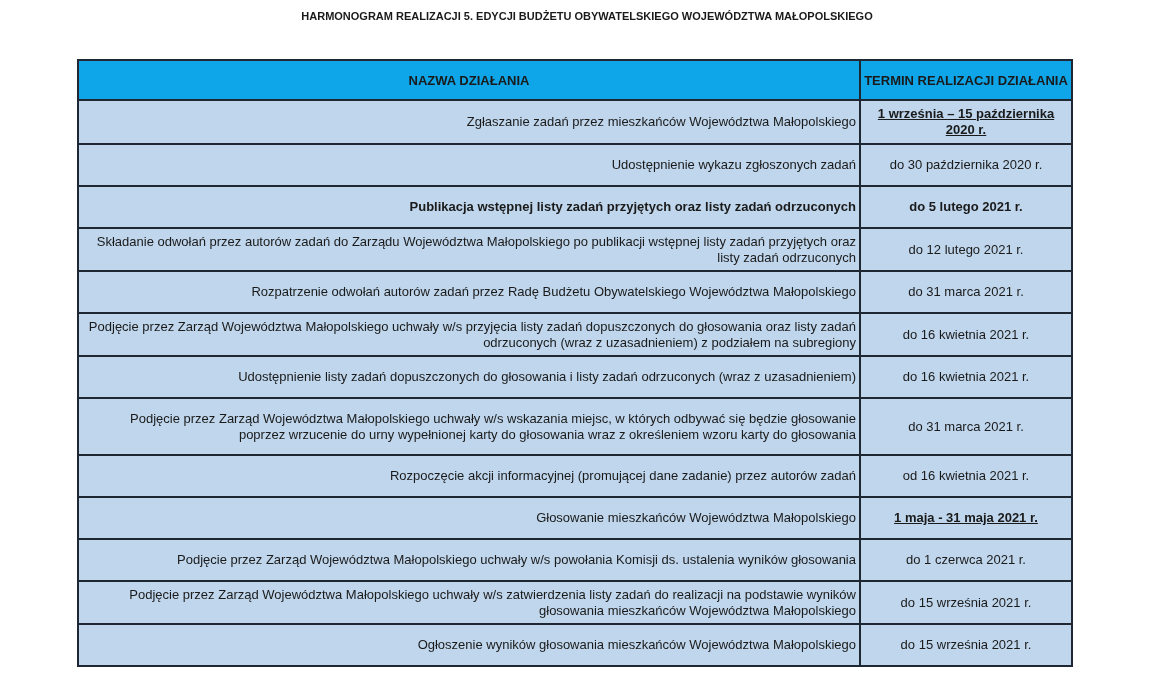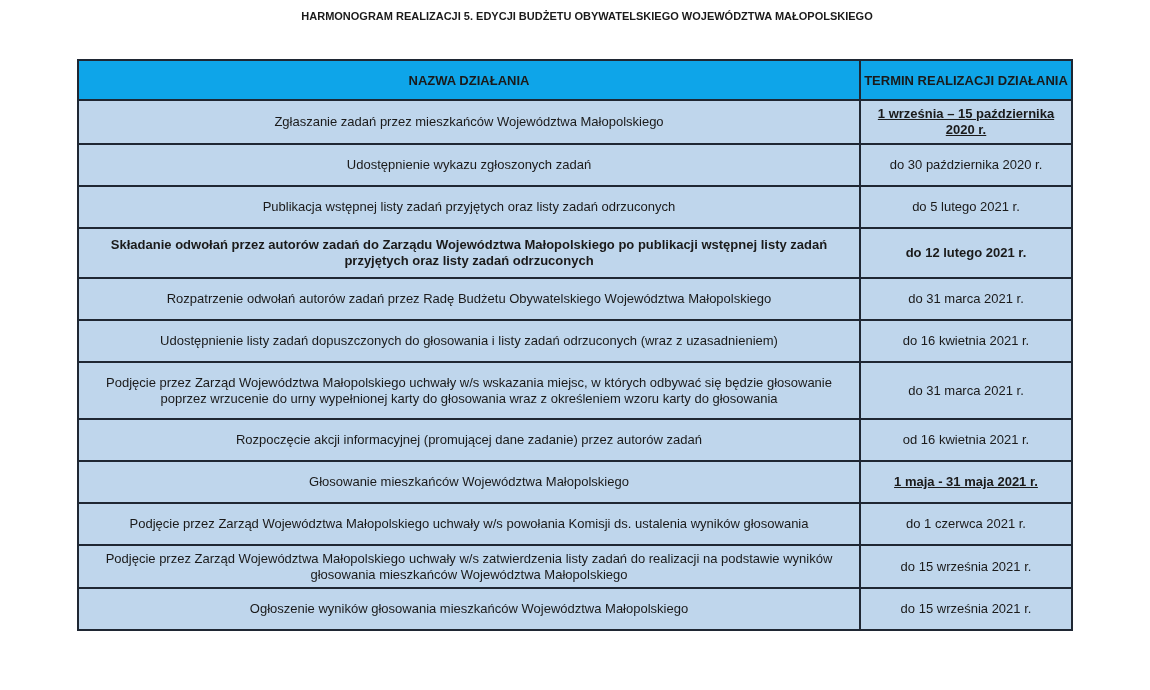--- a/index.html
+++ b/index.html
@@ -6,21 +6,21 @@
   body { width:1150px; height:690px; position:relative; overflow:hidden;
          font-family:"Liberation Sans", sans-serif; color:#1a1a1a; }
   .title { position:absolute; left:12px; top:10px; width:1150px; text-align:center;
            font-weight:bold; font-size:11px; letter-spacing:0; }
   table.sched { position:absolute; left:77px; top:59px; width:994px;
                 border-collapse:collapse; table-layout:fixed; }
   table.sched th, table.sched td { border:2px solid #1f2733; padding:0 3px; }
   table.sched th { background:#0ea5e9; font-weight:bold; font-size:13px;
                    text-align:center; height:38px; line-height:15px; }
   table.sched td { background:#bfd6ec; font-size:13px; line-height:16px; }
-  td.name { text-align:center; }
+  td.name { text-align:right; }
   td.term { text-align:center; }
   td.term.bold { font-weight:bold; text-decoration:underline; }
   col.c1 { width:782px; }
   col.c2 { width:212px; }
 </style>
 </head>
 <body>
 
 <div class="title">HARMONOGRAM REALIZACJI 5. EDYCJI BUDŻETU OBYWATELSKIEGO WOJEWÓDZTWA MAŁOPOLSKIEGO</div>
 
@@ -37,31 +37,35 @@
   </thead>
   <tbody id="tbody">
       <tr style="height: 44px;">
         <td class="name">Zgłaszanie zadań przez mieszkańców Województwa Małopolskiego</td>
         <td class="term bold">1 września – 15 października 2020 r.</td>
       </tr>
       <tr style="height: 42px;">
         <td class="name">Udostępnienie wykazu zgłoszonych zadań</td>
         <td class="term">do 30 października 2020 r.</td>
       </tr>
-      <tr style="height: 42px;">
+      <tr style="height: 42px; font-weight: bold;">
         <td class="name">Publikacja wstępnej listy zadań przyjętych oraz listy zadań odrzuconych</td>
         <td class="term">do 5 lutego 2021 r.</td>
       </tr>
-      <tr style="height: 50px; font-weight: bold;">
+      <tr style="height: 43px;">
         <td class="name">Składanie odwołań przez autorów zadań do Zarządu Województwa Małopolskiego po publikacji wstępnej listy zadań przyjętych oraz listy zadań odrzuconych</td>
         <td class="term">do 12 lutego 2021 r.</td>
       </tr>
       <tr style="height: 42px;">
         <td class="name">Rozpatrzenie odwołań autorów zadań przez Radę Budżetu Obywatelskiego Województwa Małopolskiego</td>
         <td class="term">do 31 marca 2021 r.</td>
+      </tr>
+      <tr style="height: 43px;">
+        <td class="name">Podjęcie przez Zarząd Województwa Małopolskiego uchwały w/s przyjęcia listy zadań dopuszczonych do głosowania oraz listy zadań odrzuconych (wraz z uzasadnieniem) z podziałem na subregiony</td>
+        <td class="term">do 16 kwietnia 2021 r.</td>
       </tr>
       <tr style="height: 42px;">
         <td class="name">Udostępnienie listy zadań dopuszczonych do głosowania i listy zadań odrzuconych (wraz z uzasadnieniem)</td>
         <td class="term">do 16 kwietnia 2021 r.</td>
       </tr>
       <tr style="height: 57px;">
         <td class="name">Podjęcie przez Zarząd Województwa Małopolskiego uchwały w/s wskazania miejsc, w których odbywać się będzie głosowanie poprzez wrzucenie do urny wypełnionej karty do głosowania wraz z określeniem wzoru karty do głosowania</td>
         <td class="term">do 31 marca 2021 r.</td>
       </tr>
       <tr style="height: 42px; border-radius: 16px;">

